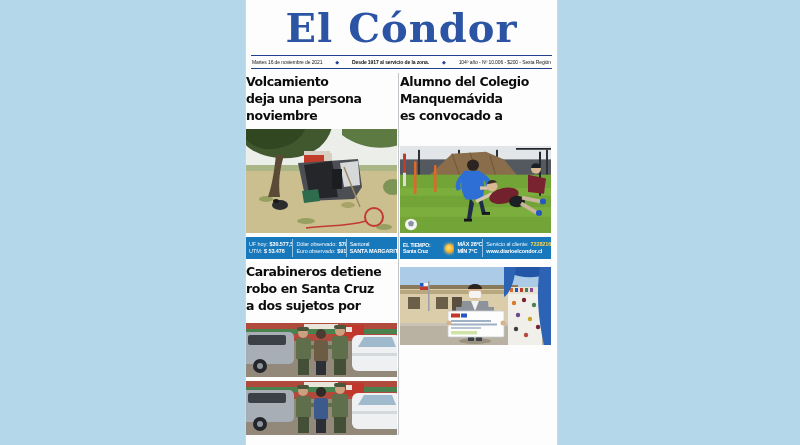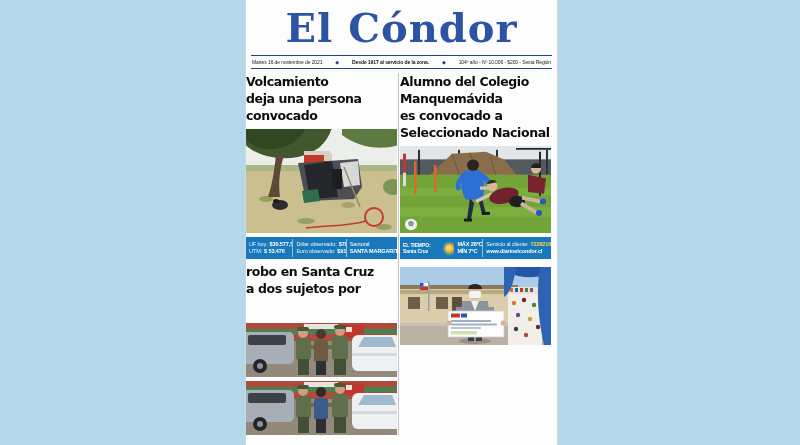--- a/index.html
+++ b/index.html
@@ -68,21 +68,21 @@
       <span>104º año - Nº 10.006 - $200 - Sexta Región</span>
     </div>
 
     <div class="content">
 
       <div class="col">
 
         <div class="headline h-3l">
           <div>Volcamiento</div>
           <div>deja una persona</div>
-          <div>convocado</div>
+          <div>noviembre</div>
         </div>
 
         <div class="photo ph1">
           <svg viewBox="0 0 151 104" preserveAspectRatio="none">
             <rect width="151" height="45" fill="#eceee9"></rect>
             <rect y="36" width="151" height="8" fill="#aab686"></rect>
             <rect y="42" width="151" height="62" fill="#cbbf90"></rect>
             <ellipse cx="20" cy="70" rx="7" ry="3" fill="#97a060"></ellipse>
             <ellipse cx="60" cy="92" rx="9" ry="3" fill="#97a060"></ellipse>
             <ellipse cx="102" cy="76" rx="7" ry="3" fill="#a8a368"></ellipse>
@@ -131,20 +131,21 @@
             </div>
           </div>
           <div class="ib-div"></div>
           <div class="ib-cell">
             <div>Santoral</div>
             <div class="santoral-name">SANTA MARGARITA</div>
           </div>
         </div>
 
         <div class="headline h-3l">
+          <div>Carabineros detiene</div>
           <div>robo en Santa Cruz</div>
           <div>a dos sujetos por</div>
         </div>
 
         <div class="photo ph3">
           <svg viewBox="0 0 151 112" preserveAspectRatio="none">
             <g>
               <rect width="151" height="54" fill="#93897b"></rect>
               <rect width="151" height="18" fill="#b04a3c"></rect>
               <rect y="6" width="151" height="5" fill="#49814f"></rect>
@@ -204,21 +205,20 @@
       </div>
 
       <div class="vdivider"></div>
 
       <div class="col">
 
         <div class="headline h-4l">
           <div>Alumno del Colegio</div>
           <div>Manquemávida</div>
           <div>es convocado a</div>
-          <div>Seleccionado Nacional</div>
         </div>
 
         <div class="photo ph2">
           <svg viewBox="0 0 151 91" preserveAspectRatio="none">
             <rect width="151" height="34" fill="#e3e6e8"></rect>
             <rect y="14" width="151" height="18" fill="#54585f"></rect>
             <rect x="18" y="4" width="2" height="28" fill="#2e3238"></rect>
             <rect x="58" y="4" width="2" height="28" fill="#2e3238"></rect>
             <rect x="96" y="4" width="2" height="28" fill="#2e3238"></rect>
             <rect x="146" y="4" width="2" height="28" fill="#2e3238"></rect>

